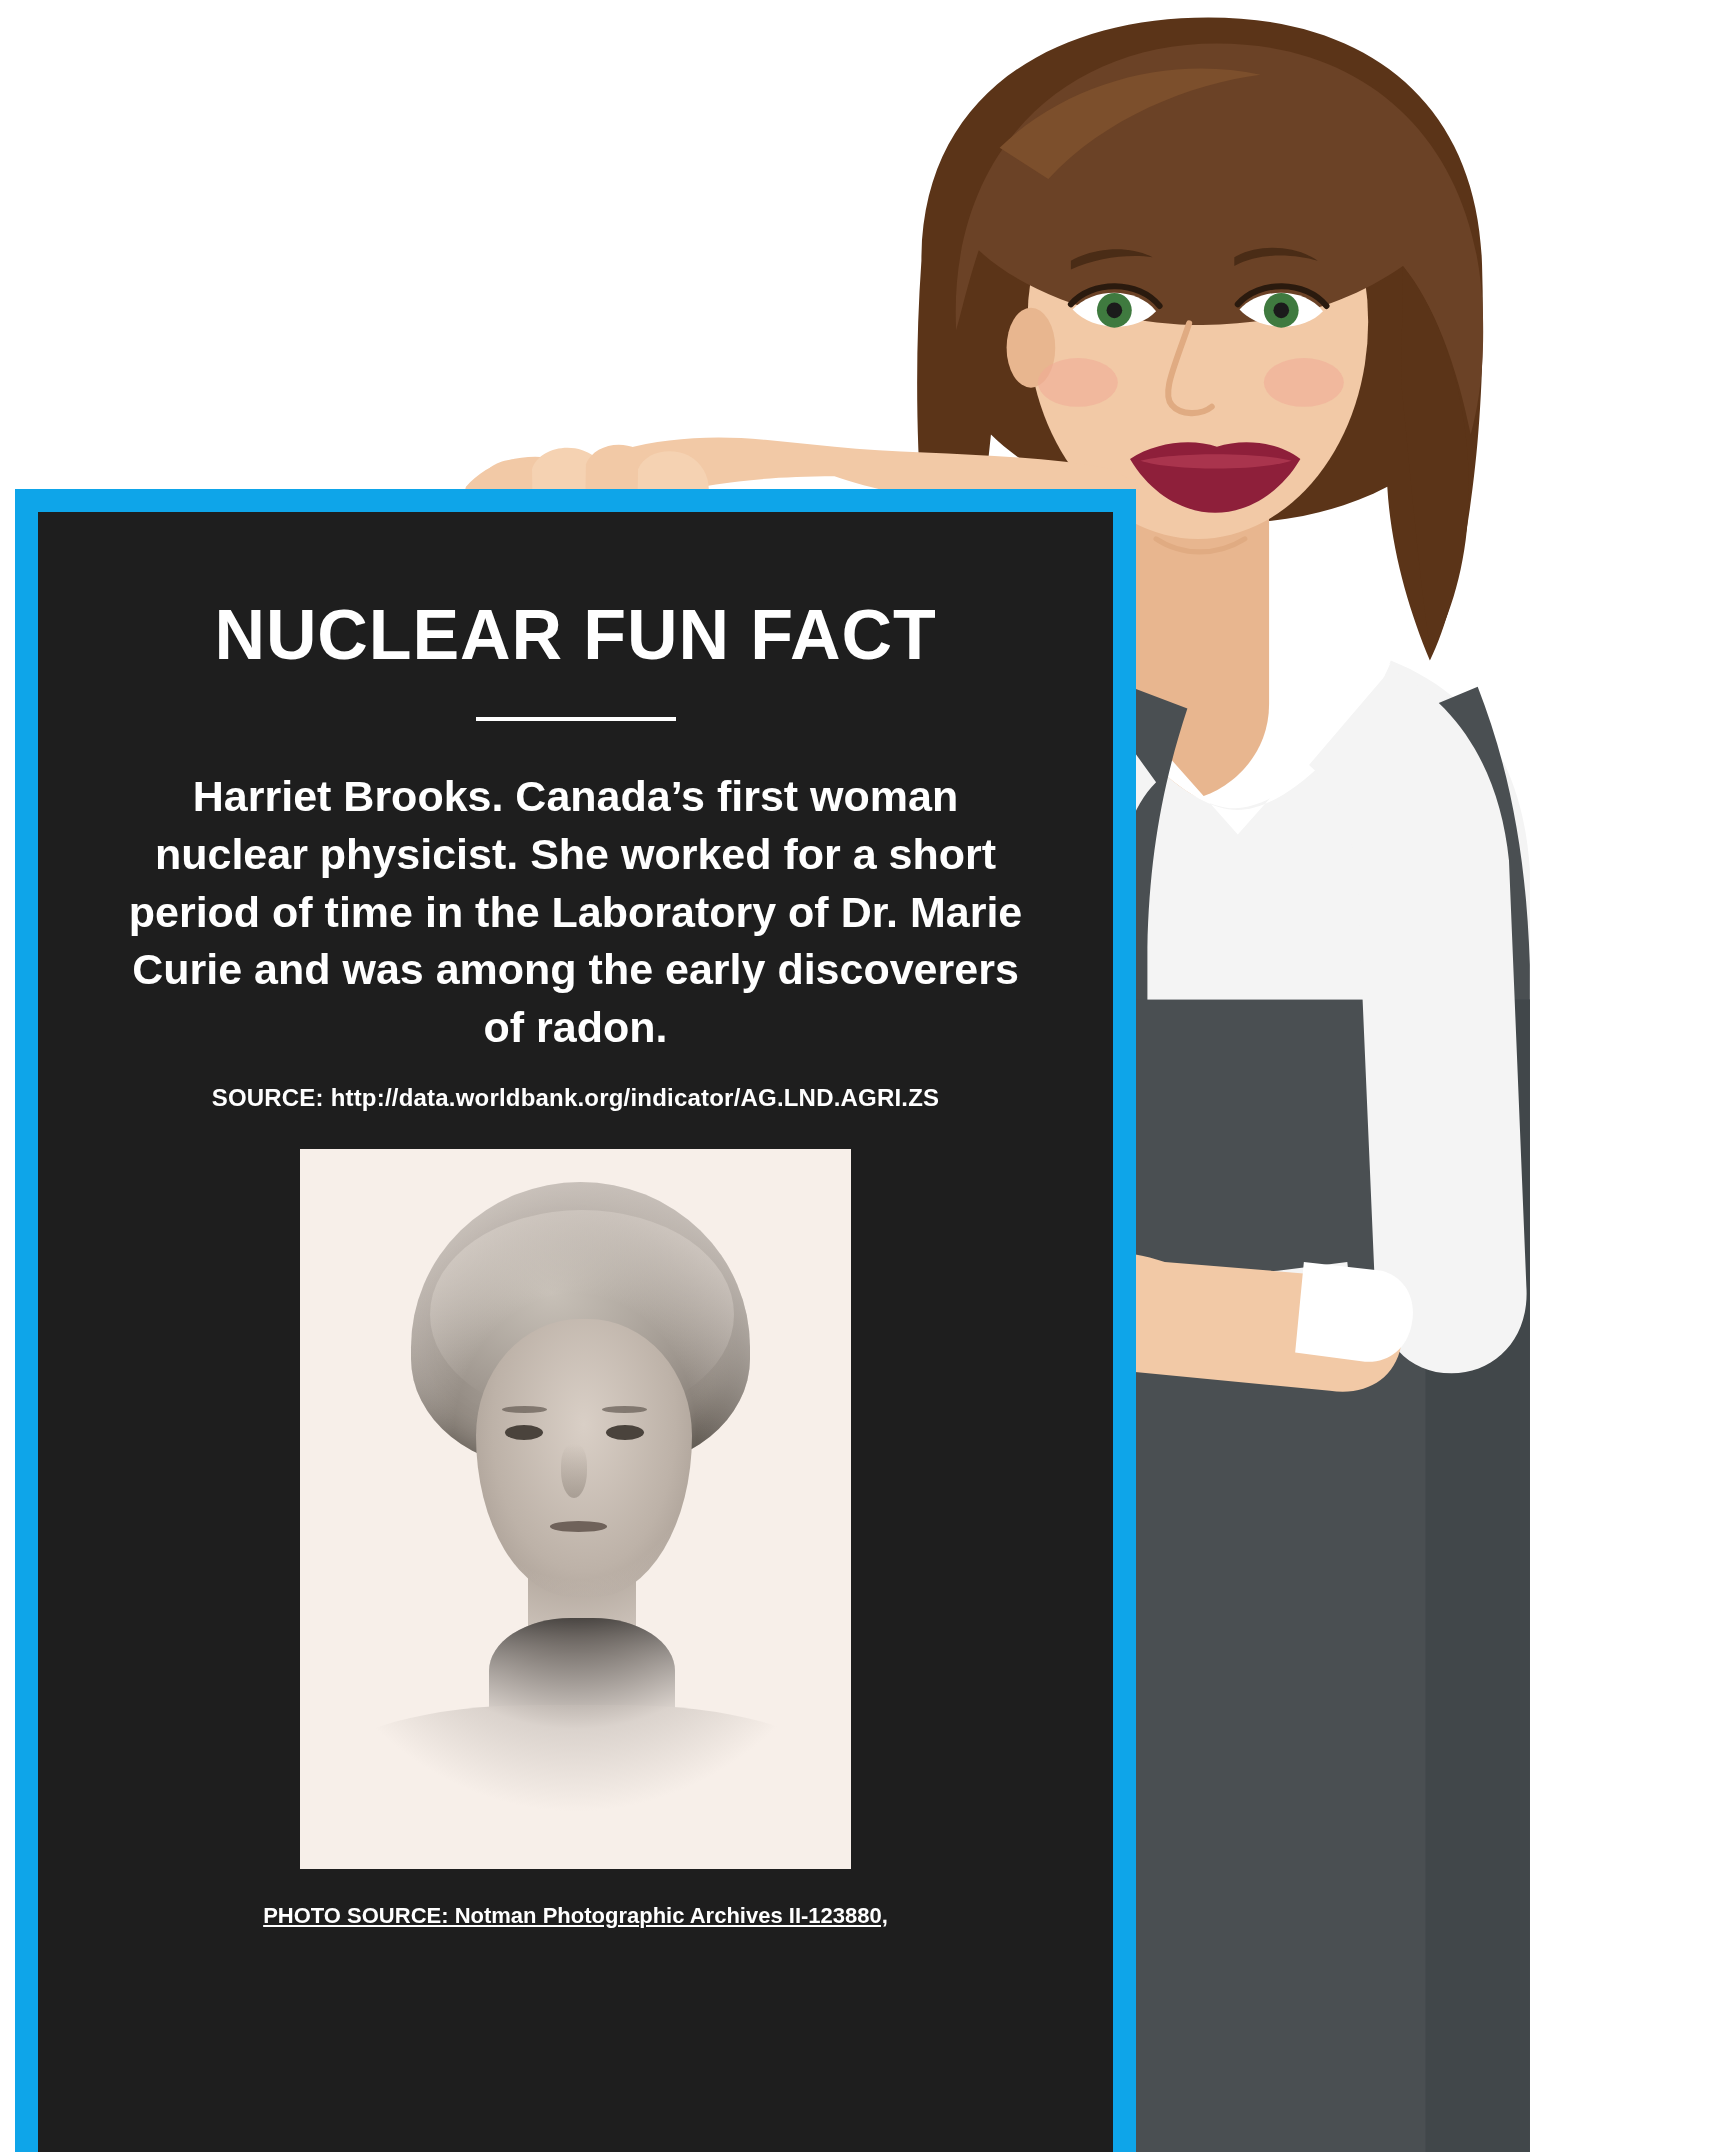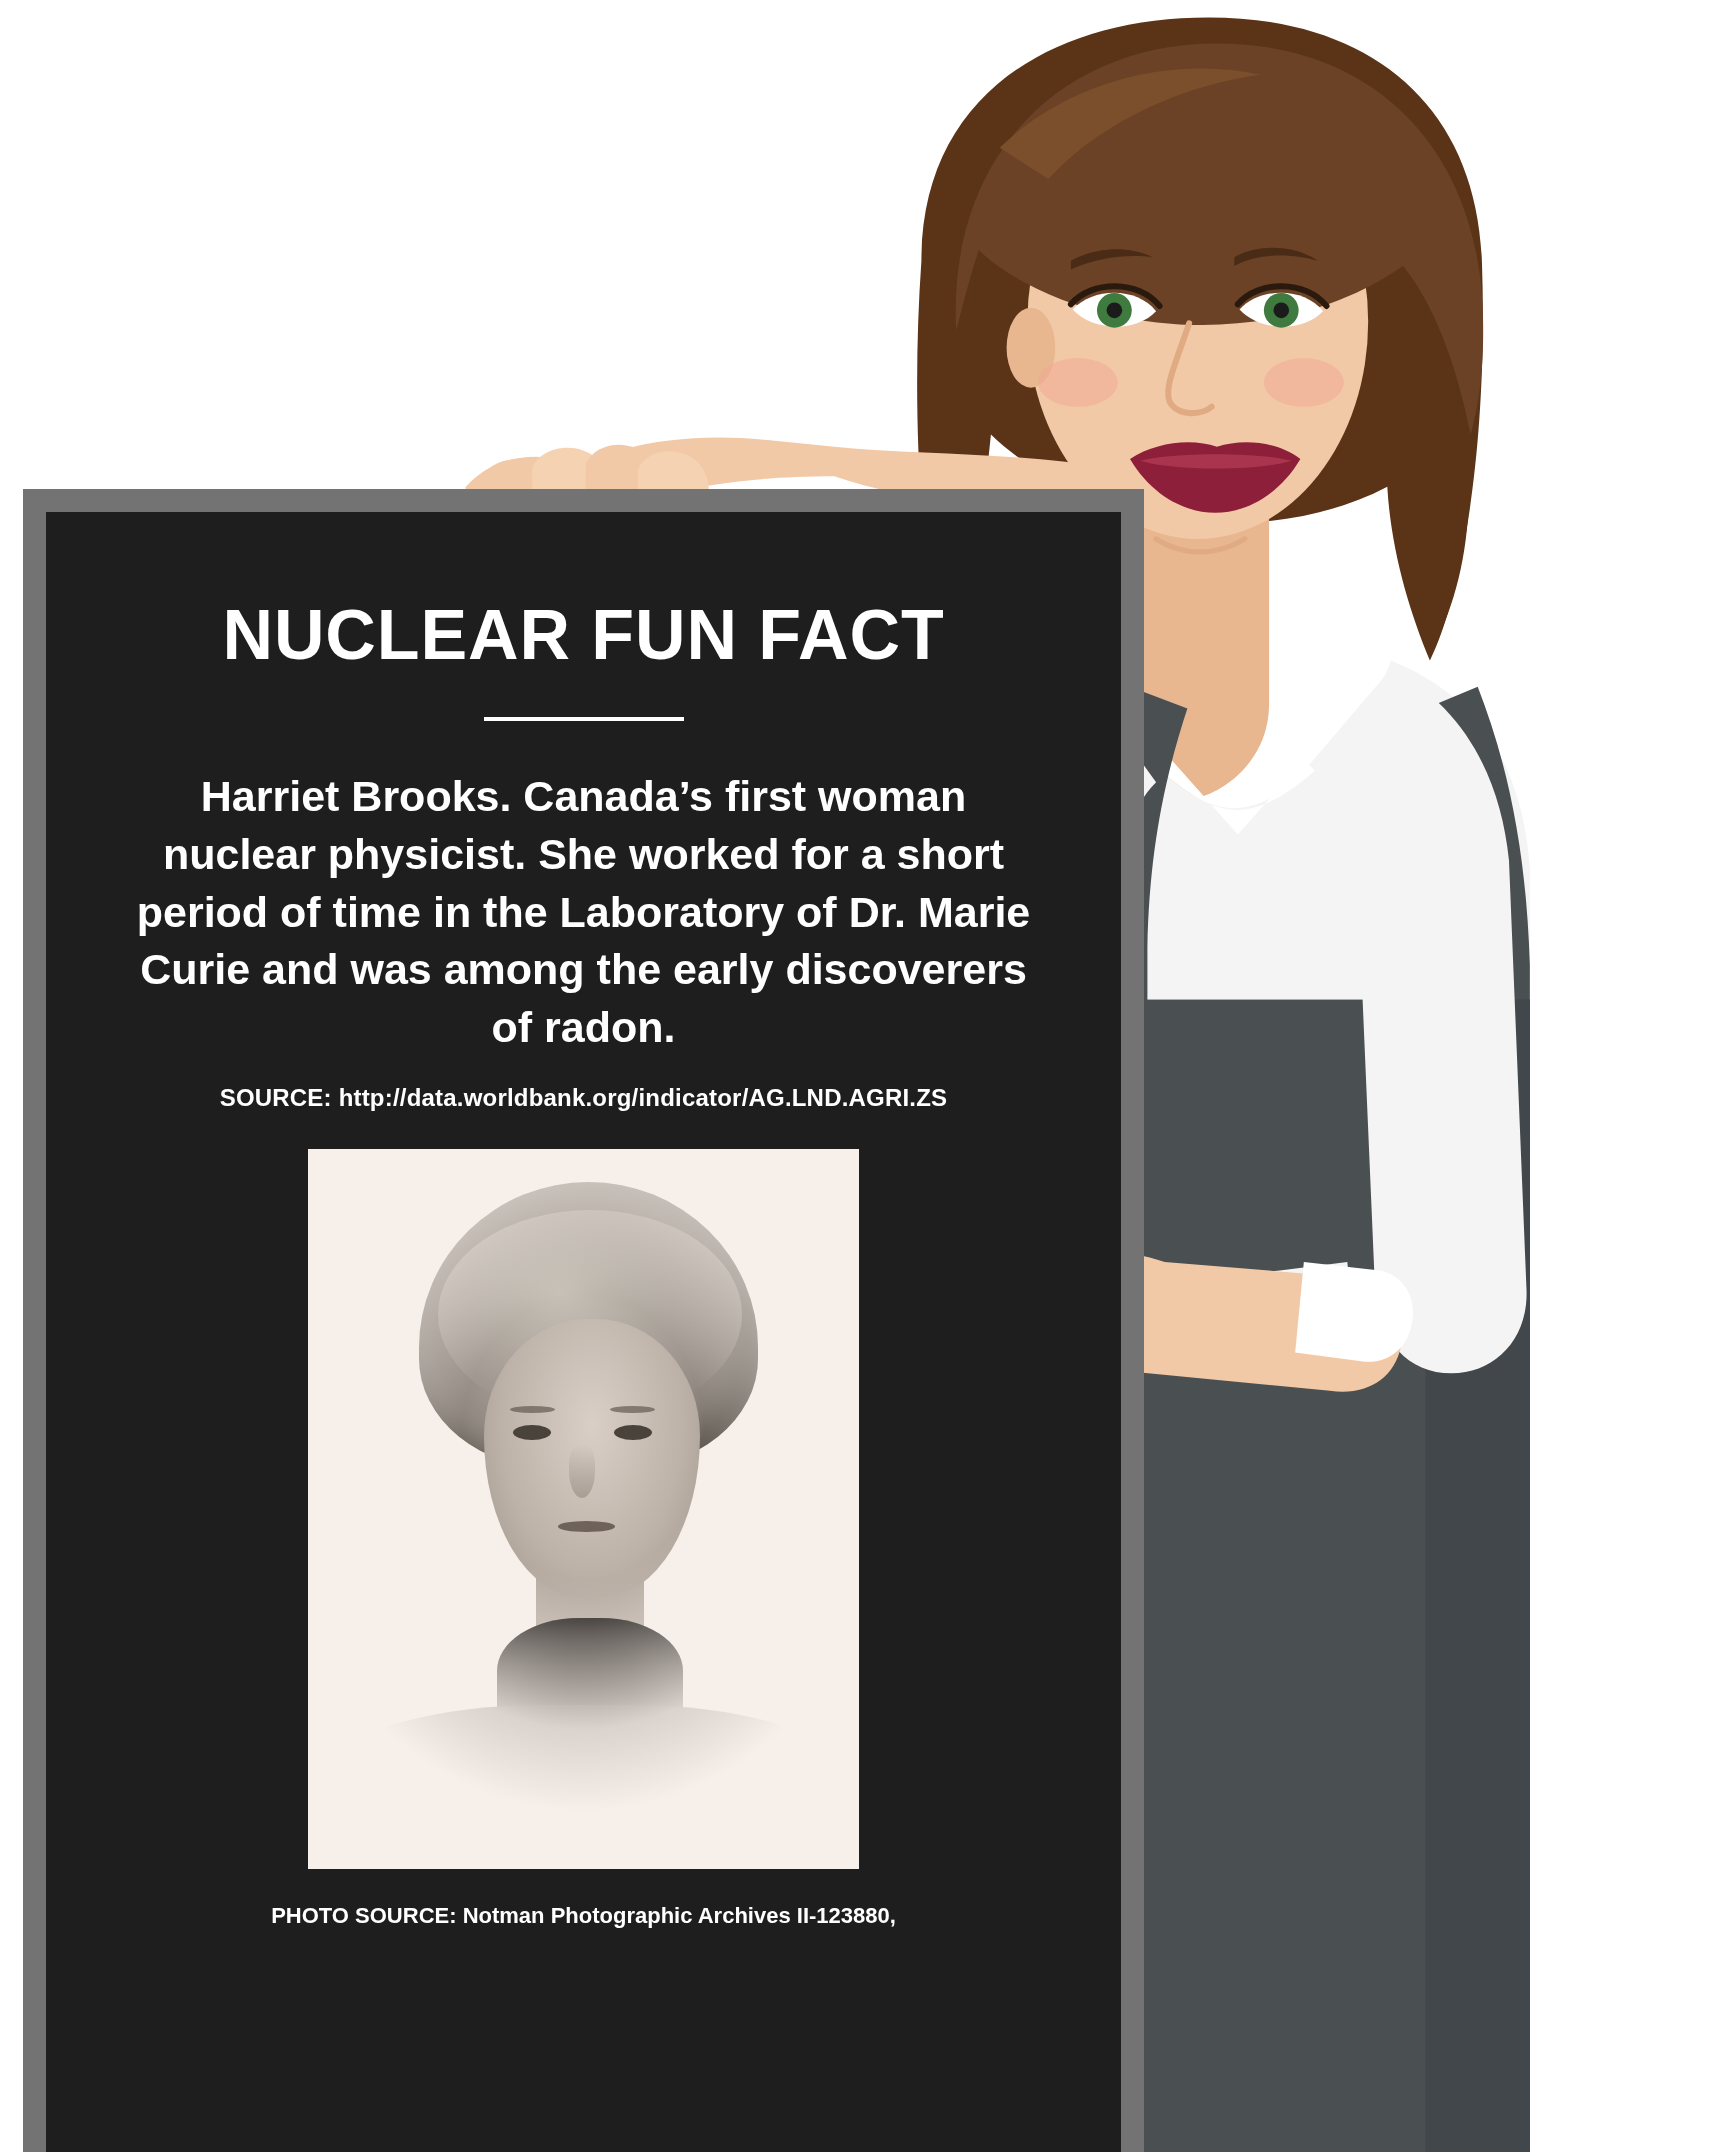--- a/index.html
+++ b/index.html
@@ -27,24 +27,24 @@
   
   #board-wrap {
     position: absolute;
     left: 7px;
     top: 489px;
     width: 1121px;
     height: 1663px;
   }
   #board-frame {
     position: absolute;
-    left: 16px; top: 0;
+    left: 8px; top: 0;
     width: 100%;
     height: 100%;
-    background: #737373;
+    background: #0ea5e9;
     box-sizing: border-box;
   }
   #board-inner {
     position: absolute;
     left: 22.6px;
     top: 22.6px;
     right: 22.6px;
     bottom: 0px;
     background: #1e1e1e;
     box-sizing: border-box;
@@ -204,20 +204,21 @@
     z-index: 6;
     border-radius: 10.4px;
   }
 
   #photo-source {
     margin-top: 31px;
     font-size: 22px;
     font-weight: bold;
     line-height: 1.45;
     color: #ffffff;
+    text-decoration: underline;
   }
 </style>
 </head>
 <body>
 
 <svg id="illustration" viewBox="0 0 1981 2477" xmlns="http://www.w3.org/2000/svg" aria-hidden="true">
 
   <path d="M1060 300 C1060 110 1210 20 1390 20 C1575 20 1700 120 1705 305
            C1712 520 1680 690 1645 760 C1620 700 1600 630 1596 560
            C1520 600 1420 612 1330 592 C1250 575 1180 540 1140 500

